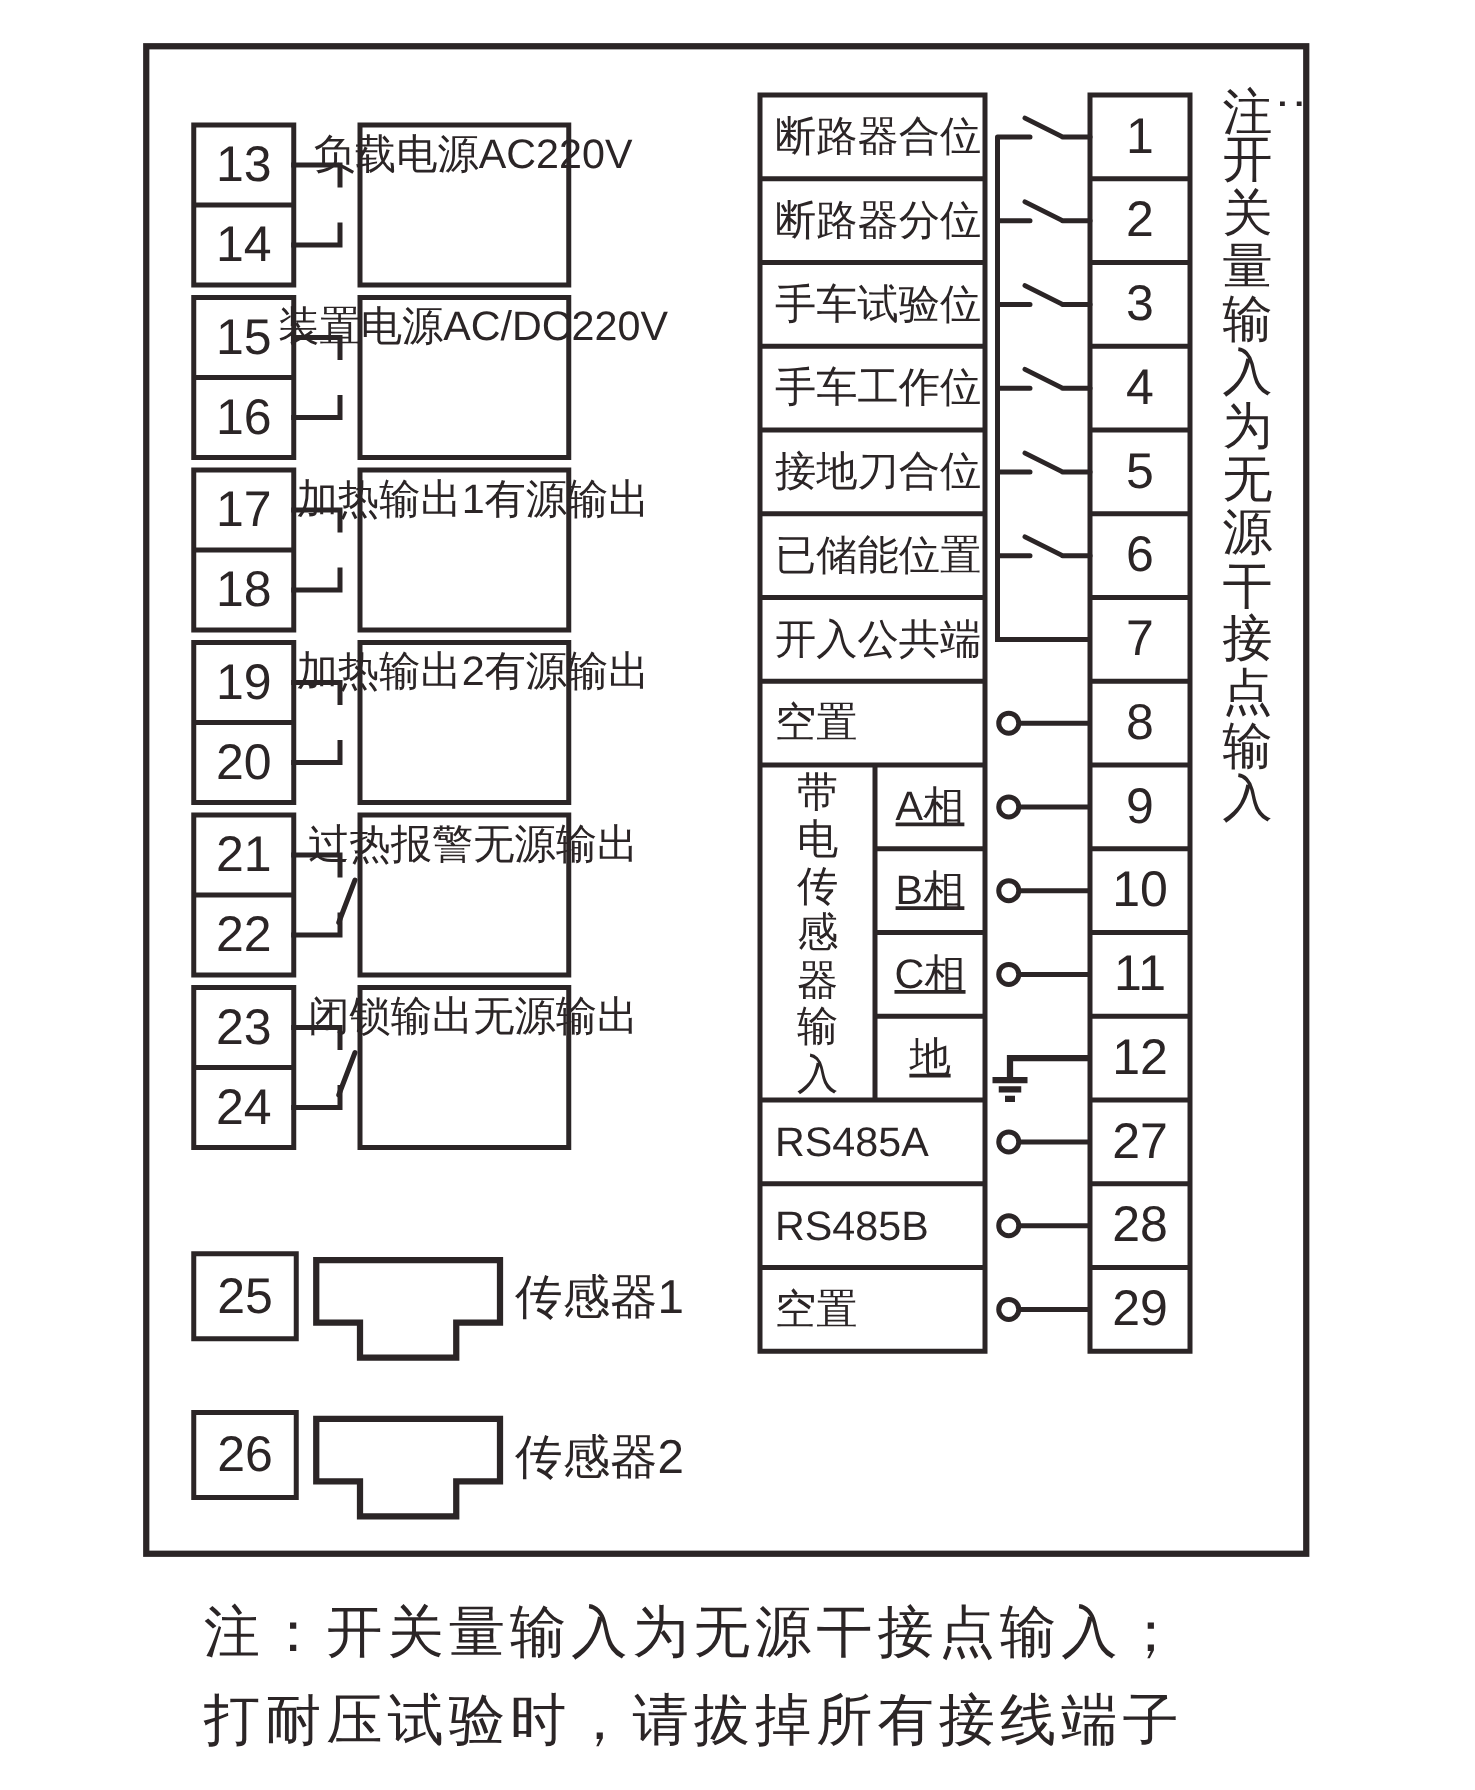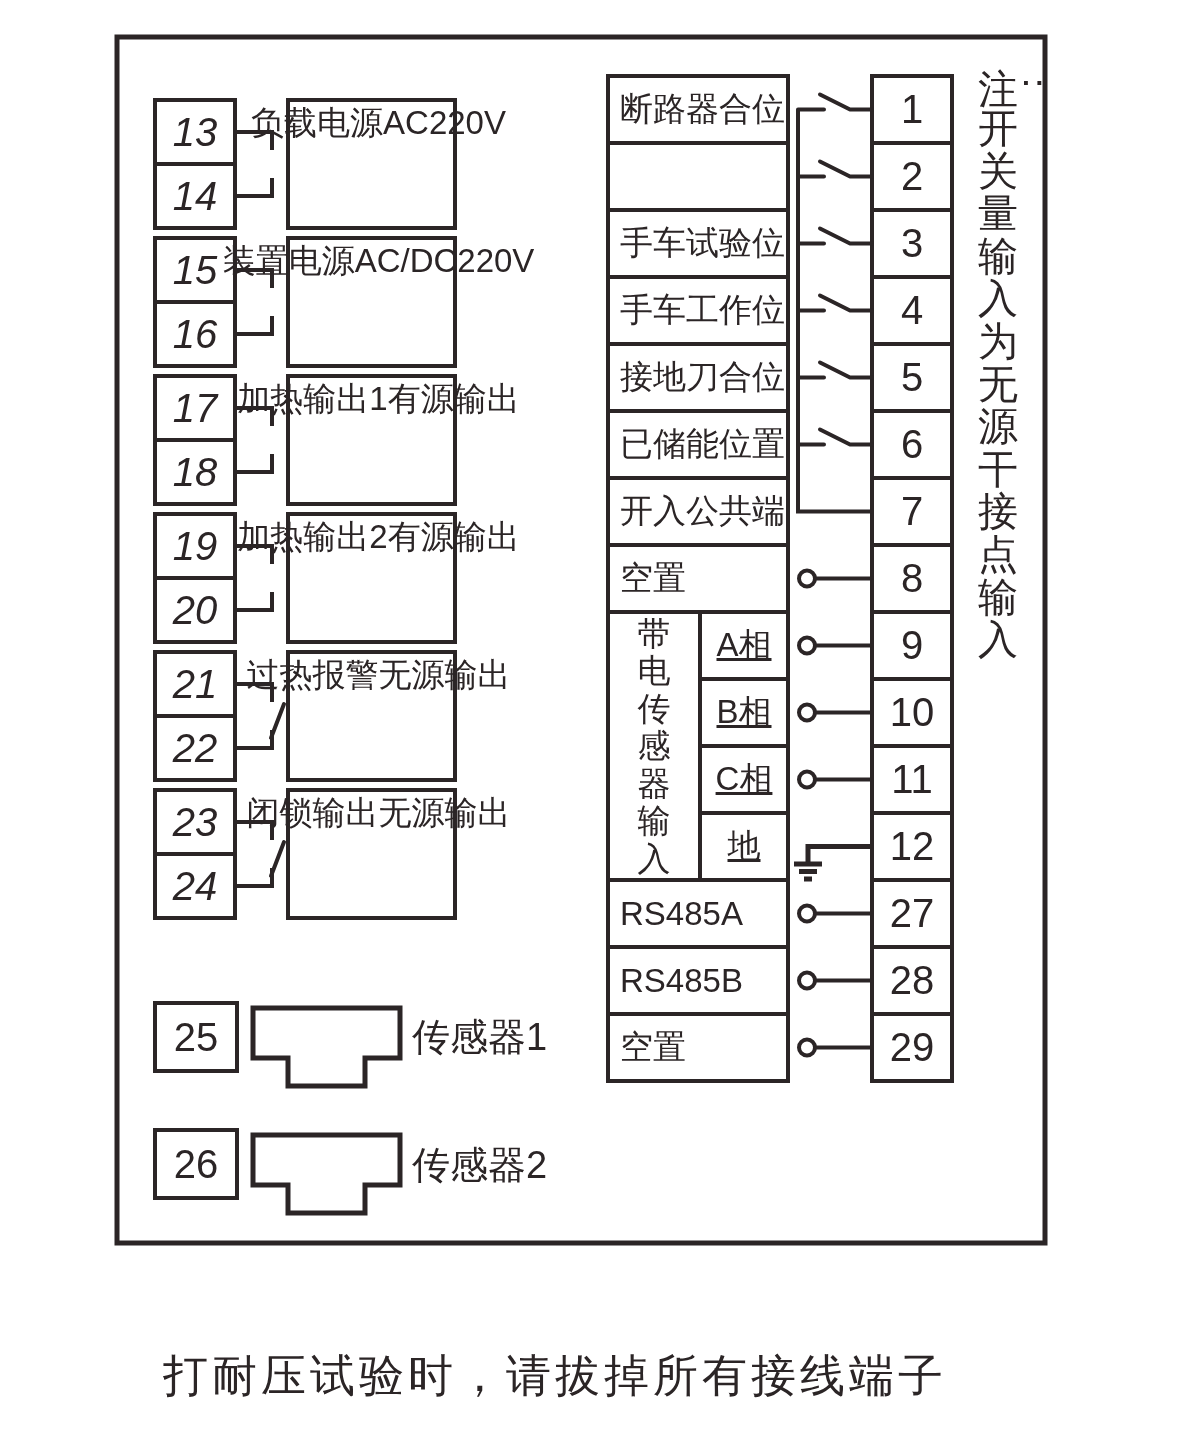--- a/index.html
+++ b/index.html
@@ -3,21 +3,21 @@
 <meta charset="utf-8">
 <style>
   html,body{margin:0;padding:0;background:#fff;}
   #canvas{
     position:relative;width:1180px;height:1432px;background:#fff;
     font-family:"Liberation Sans","DejaVu Sans",sans-serif;color:#2b2526;
     overflow:hidden;
   }
   #wires{position:absolute;left:0;top:0;}
   .cell{position:absolute;display:flex;align-items:center;justify-content:center;}
-  .lt-num{left:155px;width:80px;height:56px;font-size:40px;font-style:italic;}
+  .lt-num{left:155px;width:80px;height:56px;font-size:40px;}
   .lg-label{left:288px;width:167px;height:128px;display:flex;
     justify-content:center;padding-left:14px;box-sizing:border-box;position:absolute;}
   .lg-label div{font-size:33px;line-height:45px;white-space:nowrap;}
   .rt-label{left:608px;width:180px;height:67px;display:flex;align-items:center;
     padding-left:12px;box-sizing:border-box;position:absolute;font-size:33px;white-space:nowrap;}
   .rt-phase{left:700px;width:88px;height:67px;font-size:33px;text-decoration:underline;}
   .rt-num{left:872px;width:80px;height:67px;font-size:40px;}
   .vgroup{position:absolute;left:608px;top:614px;width:92px;height:264px;
     display:flex;flex-direction:column;align-items:center;justify-content:center;}
   .vgroup div{font-size:33px;line-height:37.5px;}
@@ -168,20 +168,21 @@
     <div>闭锁输出</div>
     <div>无源输出</div>
   </div>
 
   <div class="cell sensor-num" style="top:1003px">25</div>
   <div class="sensor-label" style="top:1012px">传感器1</div>
   <div class="cell sensor-num" style="top:1130px">26</div>
   <div class="sensor-label" style="top:1140px">传感器2</div>
 
   <div class="rt-label" style="top:76px">断路器合位</div>
+  <div class="rt-label" style="top:143px">断路器分位</div>
   <div class="rt-label" style="top:210px">手车试验位</div>
   <div class="rt-label" style="top:277px">手车工作位</div>
   <div class="rt-label" style="top:344px">接地刀合位</div>
   <div class="rt-label" style="top:411px">已储能位置</div>
   <div class="rt-label" style="top:478px">开入公共端</div>
   <div class="rt-label" style="top:545px">空置</div>
   <div class="rt-label" style="top:880px">RS485A</div>
   <div class="rt-label" style="top:947px">RS485B</div>
   <div class="rt-label" style="top:1014px">空置</div>
 
@@ -230,15 +231,16 @@
         <div>无</div>
         <div>源</div>
         <div>干</div>
         <div>接</div>
         <div>点</div>
         <div>输</div>
         <div>入</div>
       </div>
   </div>
 
+  <div class="bottom-note" style="top:1276px">注：开关量输入为无源干接点输入；</div>
   <div class="bottom-note" style="top:1346px">打耐压试验时，请拔掉所有接线端子</div>
 
 </div>
 
 </body></html>

